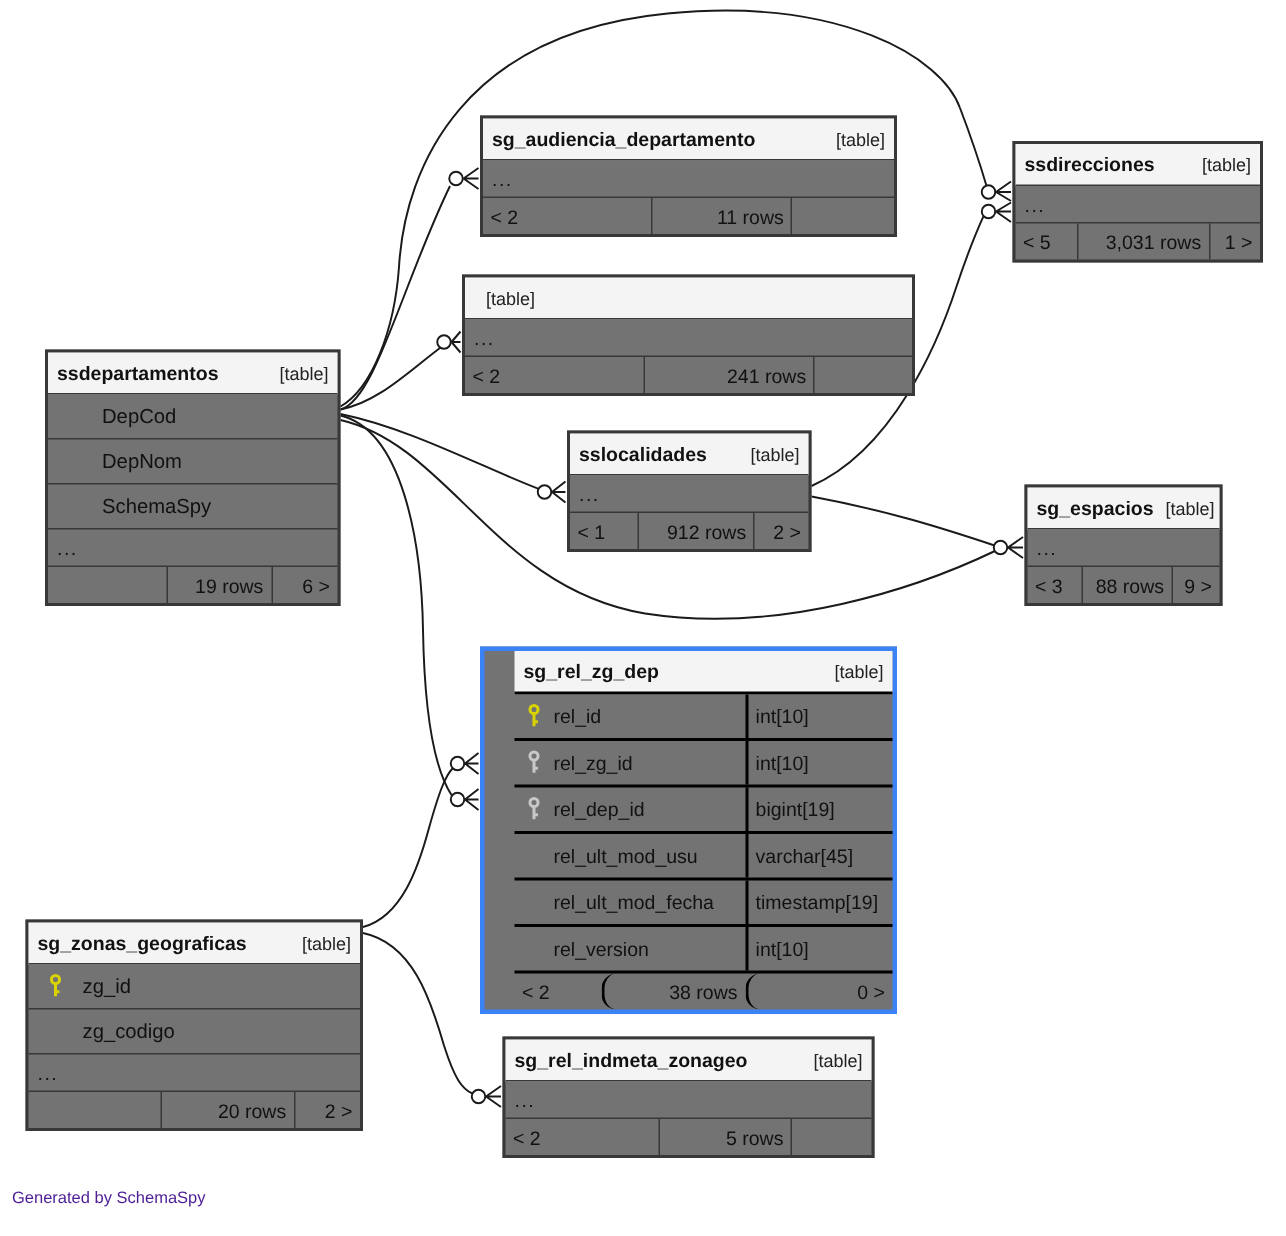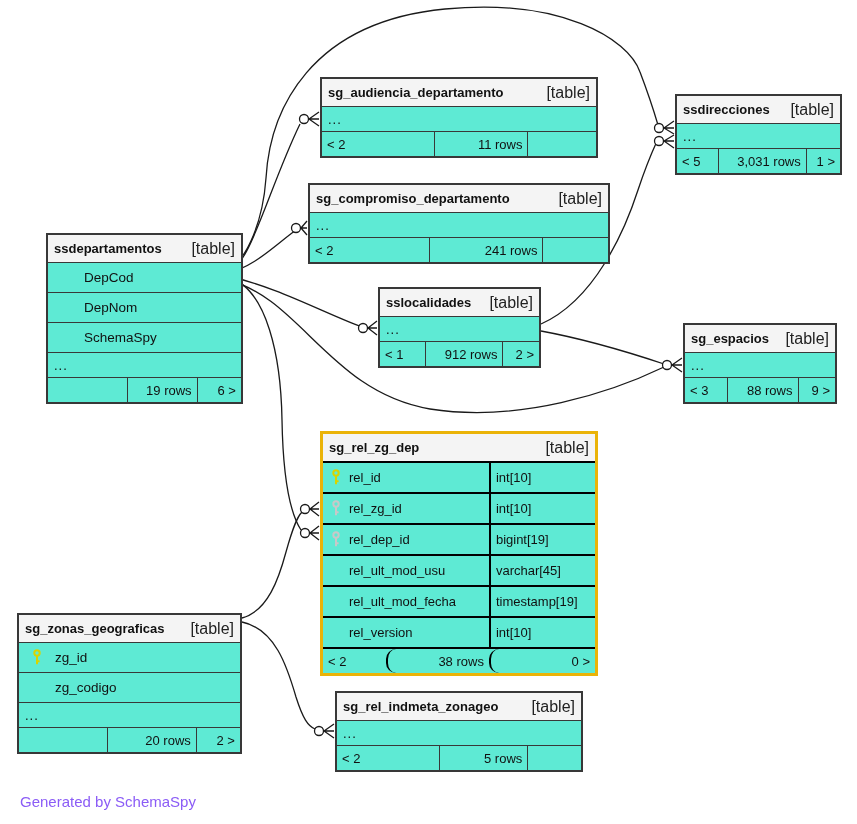--- a/index.html
+++ b/index.html
@@ -1,42 +1,42 @@
 <!DOCTYPE html>
 <html><head>
 <meta charset="utf-8">
 <style>
   html,body{margin:0;padding:0;background:#ffffff;}
   #canvas{position:relative;width:857px;height:824px;background:#ffffff;overflow:hidden;
           font-family:"Liberation Sans", sans-serif;color:#111;}
   #edges{position:absolute;left:0;top:0;width:857px;height:824px;z-index:1;}
-  .tbl{position:absolute;z-index:2;background:#5eead4;border:2px solid #383838;box-sizing:border-box;}
-  .tbl.hl{border:3px solid #eab308;}
+  .tbl{position:absolute;z-index:2;background:#737373;border:2px solid #383838;box-sizing:border-box;}
+  .tbl.hl{border:3px solid #3b82f6;padding-left:20px;}
   .hdr{display:flex;justify-content:space-between;align-items:center;height:27px;
        padding:0 6px;background:#f4f4f4;border-bottom:1px solid #383838;}
   .hl .hdr{border-bottom:2px solid #000;}
   .tname{font-weight:bold;font-size:13px;white-space:nowrap;}
-  .ttag{font-size:16px;color:#222;white-space:nowrap;margin-left:8px;}
+  .ttag{font-size:12px;color:#222;white-space:nowrap;margin-left:8px;}
   .frow{display:flex;align-items:center;height:29px;border-bottom:1px solid #383838;font-size:13.5px;}
   .hl .frow{border-bottom:2px solid #000;font-size:13px;align-items:flex-end;}
   .kslot{width:36px;display:flex;justify-content:center;align-items:center;flex:0 0 auto;}
   .hl .kslot{width:26px;}
   .dots{display:flex;align-items:center;height:24px;border-bottom:1px solid #383838;
         font-size:13px;padding-left:6px;letter-spacing:1px;}
   .ftr{display:flex;height:24px;font-size:13px;align-items:stretch;}
   .fc{display:flex;align-items:center;box-sizing:border-box;overflow:hidden;white-space:nowrap;}
   .fc1{padding-left:5px;justify-content:flex-start;}
   .fc2{padding-right:5px;justify-content:flex-end;border-left:1px solid #383838;}
   .fc3{padding-right:5px;justify-content:flex-end;border-left:1px solid #383838;}
   .hl .fc2,.hl .fc3{border-left:2px solid #000;border-radius:10px;}
   .nmcell{display:flex;align-items:center;height:100%;box-sizing:border-box;overflow:hidden;}
   .tycell{display:flex;align-items:center;height:100%;box-sizing:border-box;
           border-left:1px solid #383838;padding-left:5px;overflow:hidden;}
   .hl .tycell{border-left:2px solid #000;}
-  #genby{position:absolute;left:20px;top:793px;z-index:2;font-size:15px;color:#8b5cf6;}
+  #genby{position:absolute;left:8px;top:793px;z-index:2;font-size:11px;color:#4c1d95;}
 </style>
 </head>
 <body>
 
 <div id="canvas">
 
   <svg id="edges" viewBox="0 0 857 824" xmlns="http://www.w3.org/2000/svg">
     <g fill="none" stroke="#1a1a1a" stroke-width="1.3">
       <path d="M227,273 C250,267 268,190 300,124"></path>
       <path d="M227,273 C253,268 274,246 296,230"></path>
@@ -67,21 +67,21 @@
       <circle cx="659" cy="128" r="4.5"></circle>
       <circle cx="659" cy="141" r="4.5"></circle>
       <circle cx="667" cy="365" r="4.5"></circle>
       <circle cx="305" cy="509" r="4.5"></circle>
       <circle cx="305" cy="533" r="4.5"></circle>
       <circle cx="319" cy="731" r="4.5"></circle>
     </g>
   </svg>
 
   <div id="tables">
-      <div class="tbl" style="left: 46px; top: 233px; width: 197px;">
+      <div class="tbl" style="left: 30px; top: 233px; width: 197px;">
         <div class="hdr">
           <span class="tname">ssdepartamentos</span>
           <span class="ttag">[table]</span>
         </div>
         <div class="frow">
           <span class="kslot"></span>
           <span>DepCod</span>
         </div>
         <div class="frow">
           <span class="kslot"></span>
@@ -117,21 +117,20 @@
         </div>
         <div class="dots">...</div>
         <div class="ftr">
           <span class="fc fc1" style="width:25%">&lt; 5</span>
           <span class="fc fc2" style="width:54%">3,031 rows</span>
           <span class="fc fc3" style="width:21%">1 &gt;</span>
         </div>
       </div>
       <div class="tbl" style="left: 308px; top: 183px; width: 302px;">
         <div class="hdr">
-          <span class="tname">sg_compromiso_departamento</span>
           <span class="ttag">[table]</span>
         </div>
         <div class="dots">...</div>
         <div class="ftr">
           <span class="fc fc1" style="width:40%">&lt; 2</span>
           <span class="fc fc2" style="width:38%">241 rows</span>
           <span class="fc fc3" style="width:22%"></span>
         </div>
       </div>
       <div class="tbl" style="left: 378px; top: 287px; width: 163px;">
@@ -139,21 +138,21 @@
           <span class="tname">sslocalidades</span>
           <span class="ttag">[table]</span>
         </div>
         <div class="dots">...</div>
         <div class="ftr">
           <span class="fc fc1" style="width:28%">&lt; 1</span>
           <span class="fc fc2" style="width:49%">912 rows</span>
           <span class="fc fc3" style="width:23%">2 &gt;</span>
         </div>
       </div>
-      <div class="tbl" style="left: 683px; top: 323px; width: 154px;">
+      <div class="tbl" style="left: 683px; top: 323px; width: 132px;">
         <div class="hdr">
           <span class="tname">sg_espacios</span>
           <span class="ttag">[table]</span>
         </div>
         <div class="dots">...</div>
         <div class="ftr">
           <span class="fc fc1" style="width:28%">&lt; 3</span>
           <span class="fc fc2" style="width:47%">88 rows</span>
           <span class="fc fc3" style="width:25%">9 &gt;</span>
         </div>

